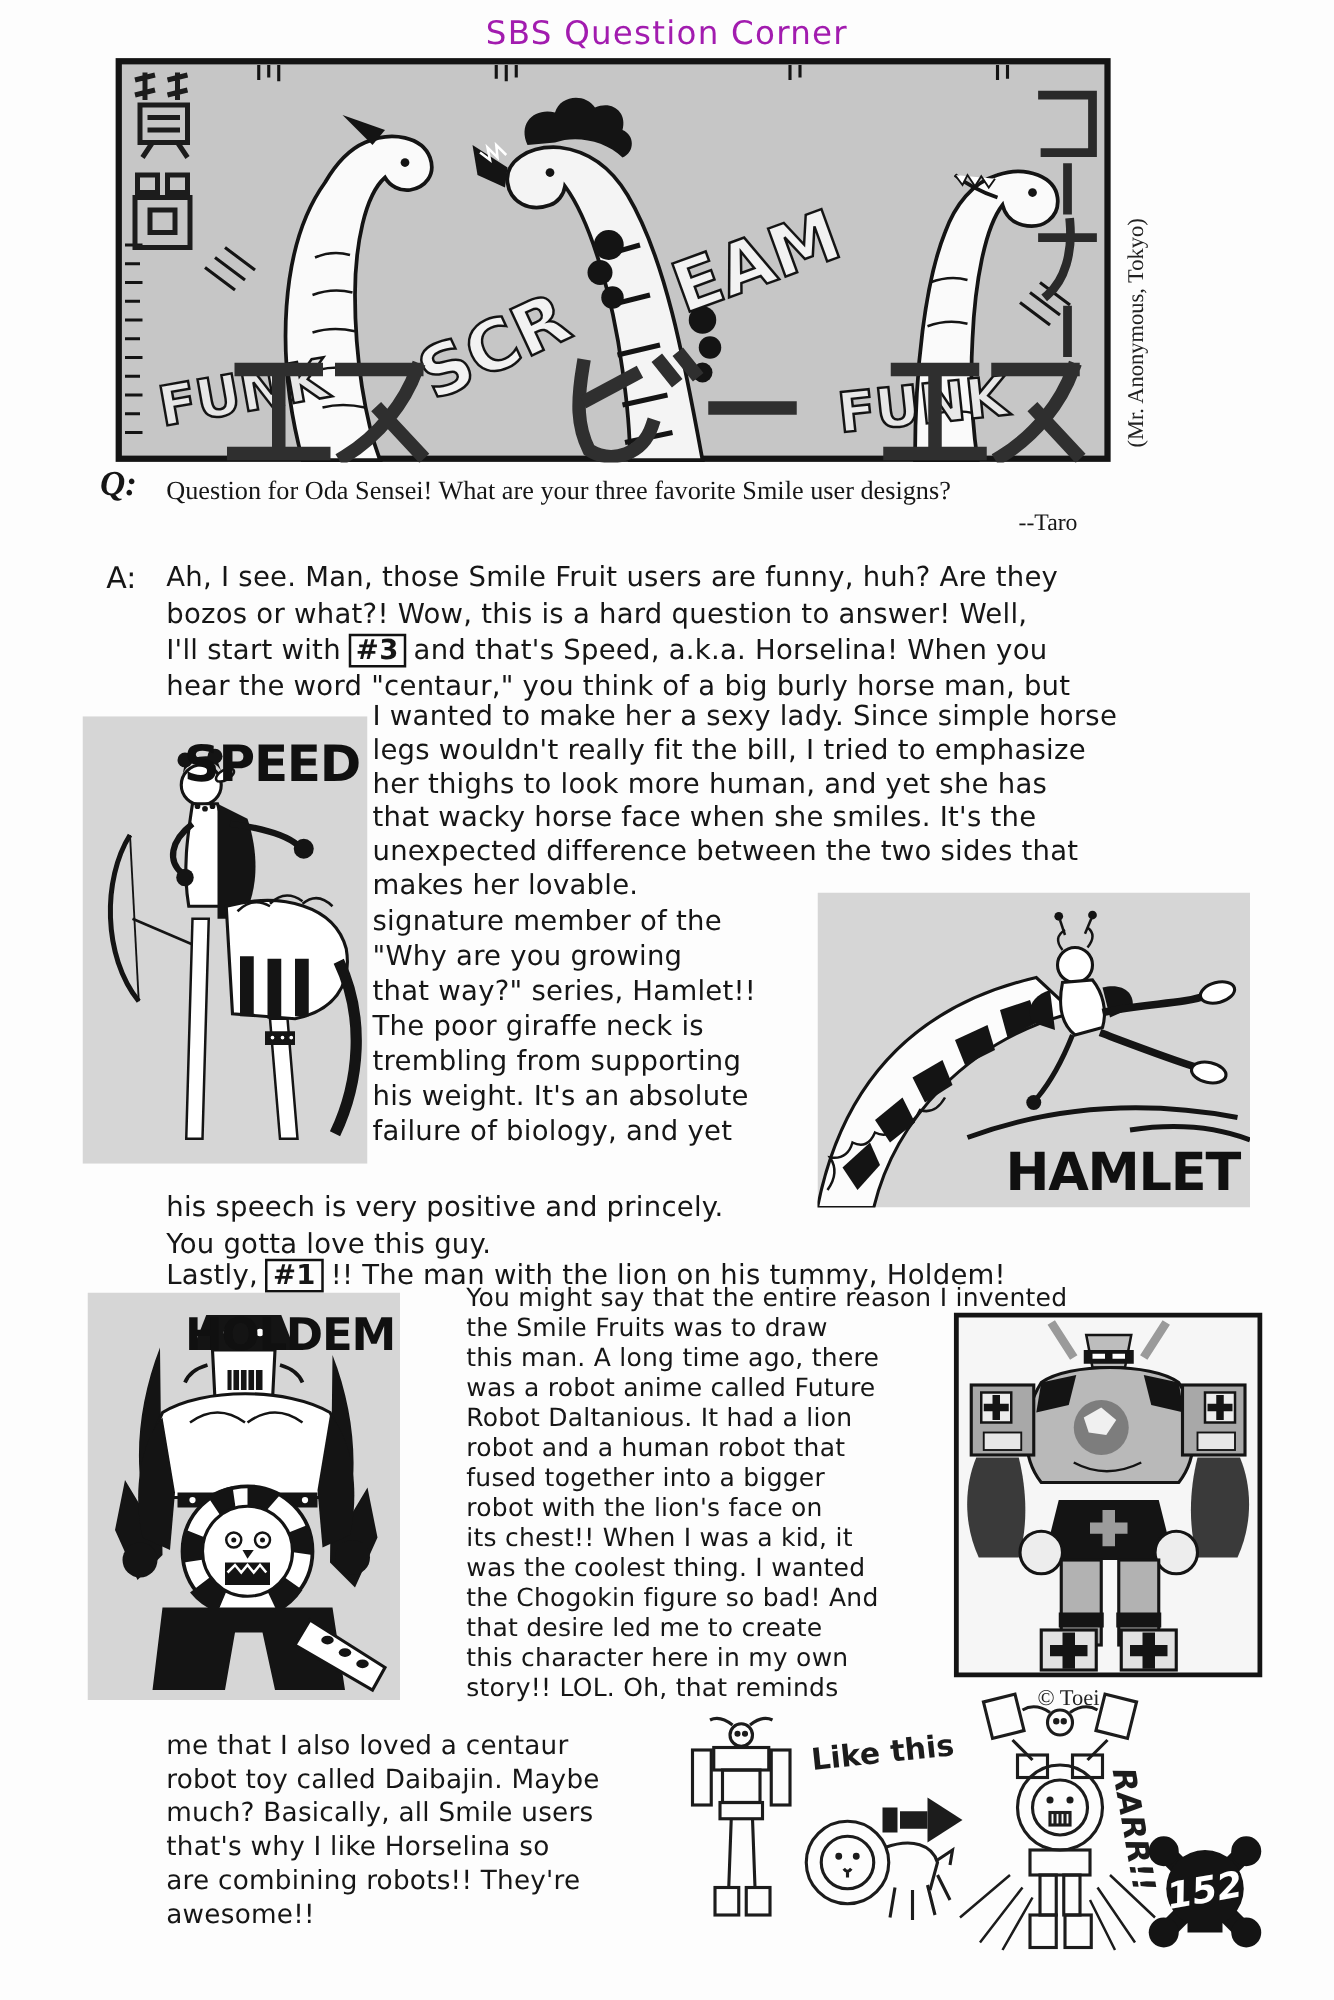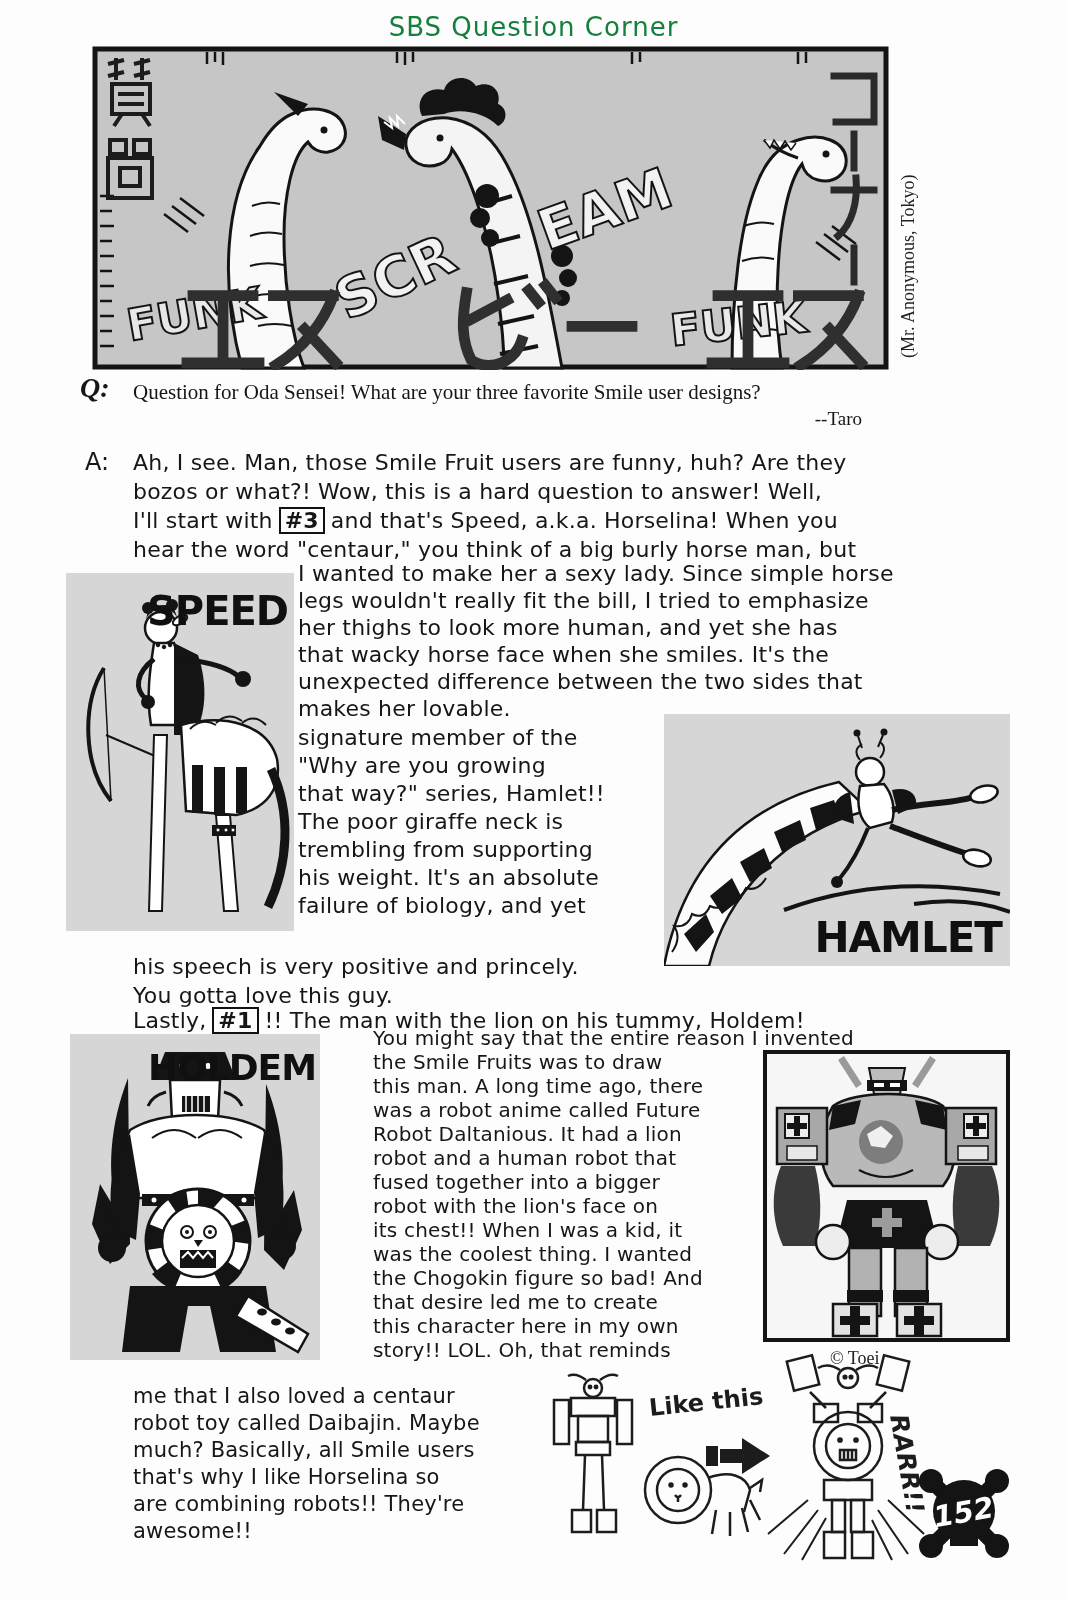--- a/index.html
+++ b/index.html
@@ -1,19 +1,19 @@
 <!DOCTYPE html>
 <html><head>
 <meta charset="utf-8">
 <style>
   html,body{margin:0;padding:0;background:#ffffff;}
   .page{position:relative;width:1067px;height:1600px;background:#fdfdfd;overflow:hidden;
         font-family:"DejaVu Sans",sans-serif;color:#161616;}
   .abs{position:absolute;}
-  .title{left:0;top:12px;width:100%;text-align:center;font-size:26px;letter-spacing:1px;color:#15803d;}
+  .title{left:0;top:12px;width:100%;text-align:center;font-size:26px;letter-spacing:1px;color:#a21caf;}
   .vcredit{left:898px;top:358px;width:248px;transform:rotate(-90deg);transform-origin:0 0;
            font-family:"Liberation Serif",serif;font-size:18px;color:#222;white-space:nowrap;}
   .qlabel{left:80px;top:372px;font-family:"Liberation Serif",serif;font-weight:bold;font-style:italic;font-size:28px;}
   .qtext{left:133px;top:380px;font-family:"Liberation Serif",serif;font-size:21px;white-space:nowrap;}
   .qattr{left:662px;top:408px;width:200px;text-align:right;font-family:"Liberation Serif",serif;font-size:19px;}
   .alabel{left:85px;top:448px;font-size:24px;}
   .tblock{position:absolute;}
   .ln{white-space:nowrap;letter-spacing:.2px;}
   .lh29 .ln{line-height:29px;}
   .lh28 .ln{line-height:28px;}
@@ -217,21 +217,21 @@
         <path d="M150 242 L164 242 L172 338 L158 338 Z" fill="#ffffff" stroke-width="2"></path>
         <rect x="146" y="252" width="24" height="11" fill="#141414" stroke="none"></rect>
         <circle cx="152" cy="257" r="2" fill="#ffffff"></circle>
           <circle cx="160" cy="257" r="2" fill="#ffffff"></circle>
           <circle cx="167" cy="257" r="2" fill="#ffffff"></circle>
       </g>
       <text x="222" y="52" text-anchor="end" font-size="40" class="figlabel" fill="#101010">SPEED</text>
     </svg>
   </div>
 
-  <div class="abs" style="left:654px;top:714px;margin-left:10px;">
+  <div class="abs" style="left:654px;top:714px;">
     <svg width="346" height="252" viewBox="0 0 346 252">
       <rect x="0" y="0" width="346" height="252" fill="#d6d6d6"></rect>
       <g>
         <path d="M0 252 C 20 150, 80 90, 175 68 L205 96 C 120 118, 62 182, 45 252 Z" fill="#fcfcfc" stroke="#141414" stroke-width="2.5"></path>
         <path d="M8 238 q10 -14 2 -26 q14 2 18 -12 q12 6 18 -8 q12 6 18 -8 q12 4 18 -10 q12 4 20 -10" stroke="#141414" stroke-width="2" fill="none"></path>
         <g fill="#141414">
           <polygon points="20,220 42,200 50,218 32,238"></polygon>
           <polygon points="46,182 68,164 78,184 58,200"></polygon>
           <polygon points="76,148 100,134 108,154 86,168"></polygon>
           <polygon points="110,118 136,106 142,126 118,138"></polygon>

